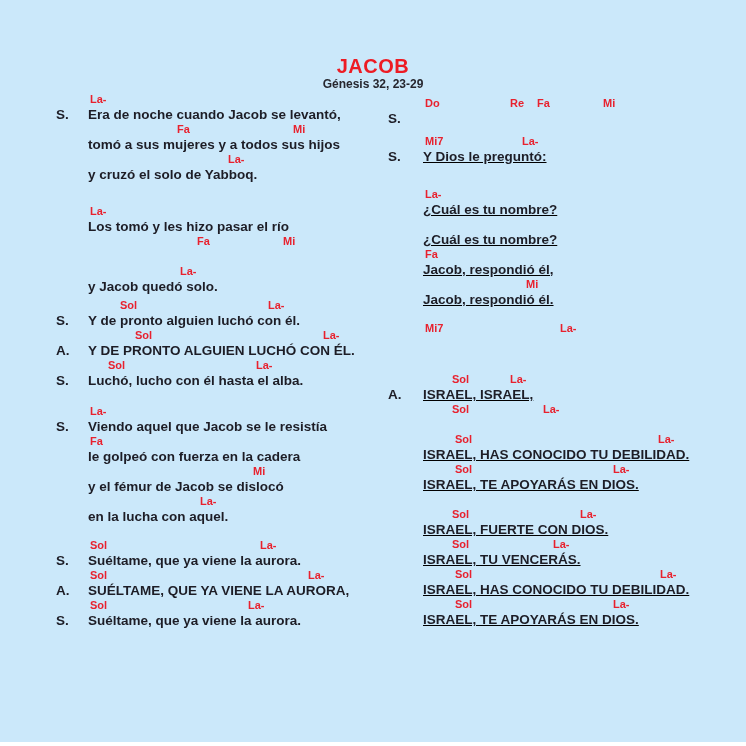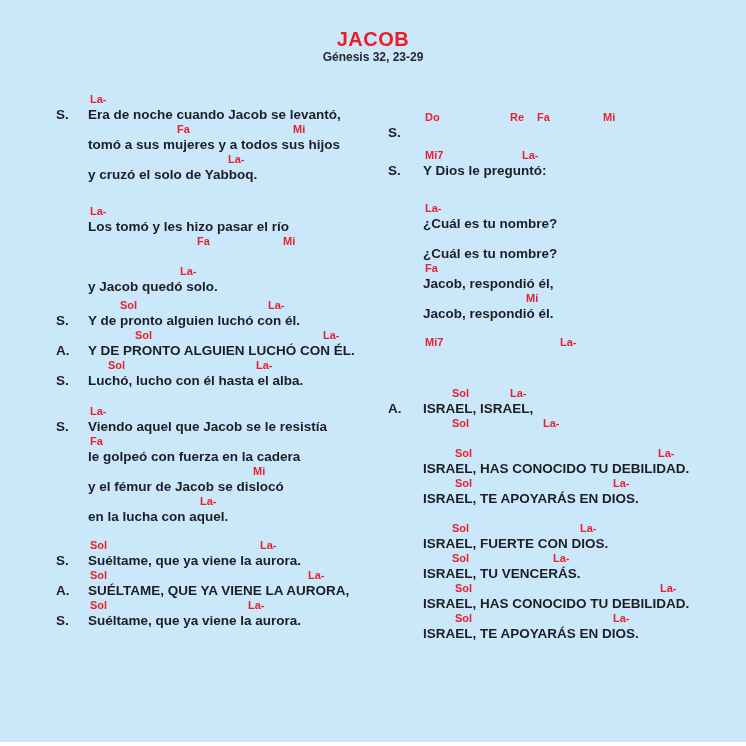--- a/index.html
+++ b/index.html
@@ -20,28 +20,29 @@
   .bottom-strip{
     position:absolute;left:0;bottom:0;width:100%;height:4px;background:#ffffff;
   }
   .header{
     position:absolute;top:28px;left:0;width:100%;text-align:center;
   }
   .title{
     color:var(--title-red);
     font-size:20px;font-weight:bold;letter-spacing:0.5px;
     line-height:1.1;
+    margin-top:27px;
   }
   .subtitle{
     color:#26262e;
     font-size:12px;font-weight:bold;
   }
   .column{position:absolute;}
   .column.left{left:56px;top:93px;width:330px;}
-  .column.right{left:388px;top:111px;width:350px;}
+  .column.right{left:388px;top:97px;width:350px;text-decoration:underline;}
   .block{position:relative;}
   .pair{position:relative;padding-left:32px;height:30px;}
   .column.right .pair{padding-left:35px;}
   .chordrow{position:relative;height:13px;}
   .chord{
     position:absolute;top:0;
     color:var(--red);
     font-size:11px;font-weight:bold;
     white-space:nowrap;line-height:13px;
   }

